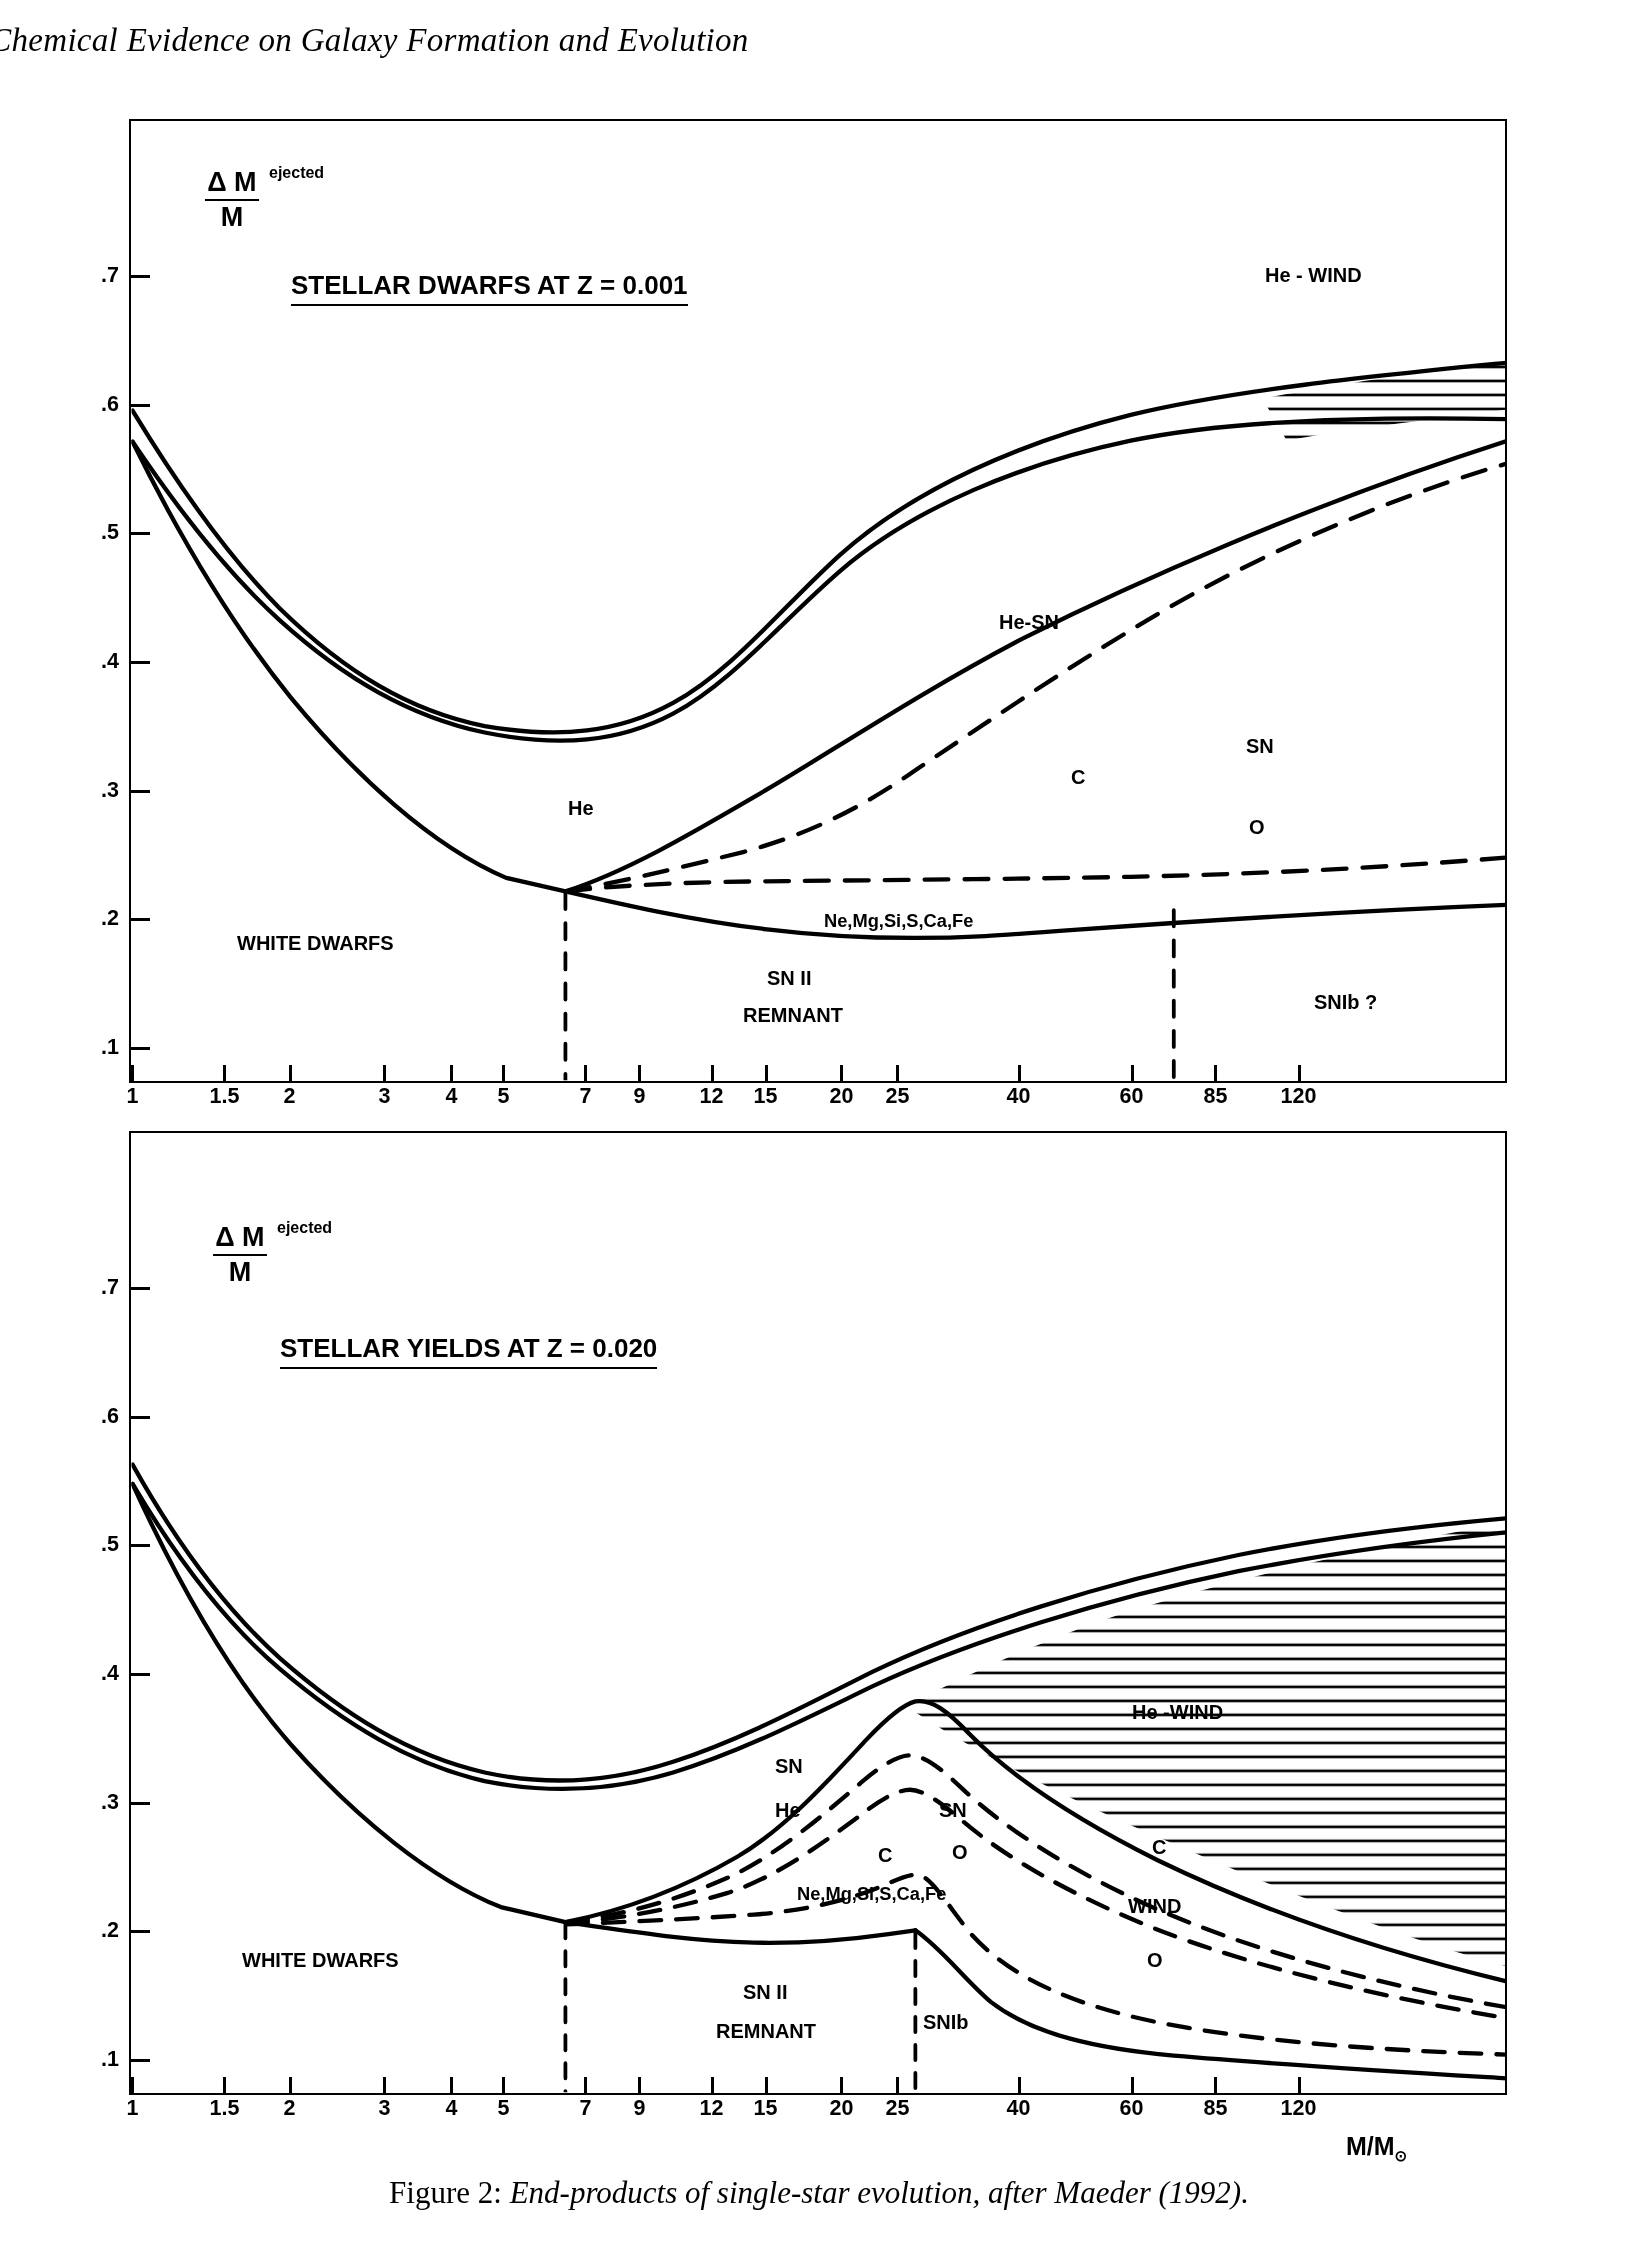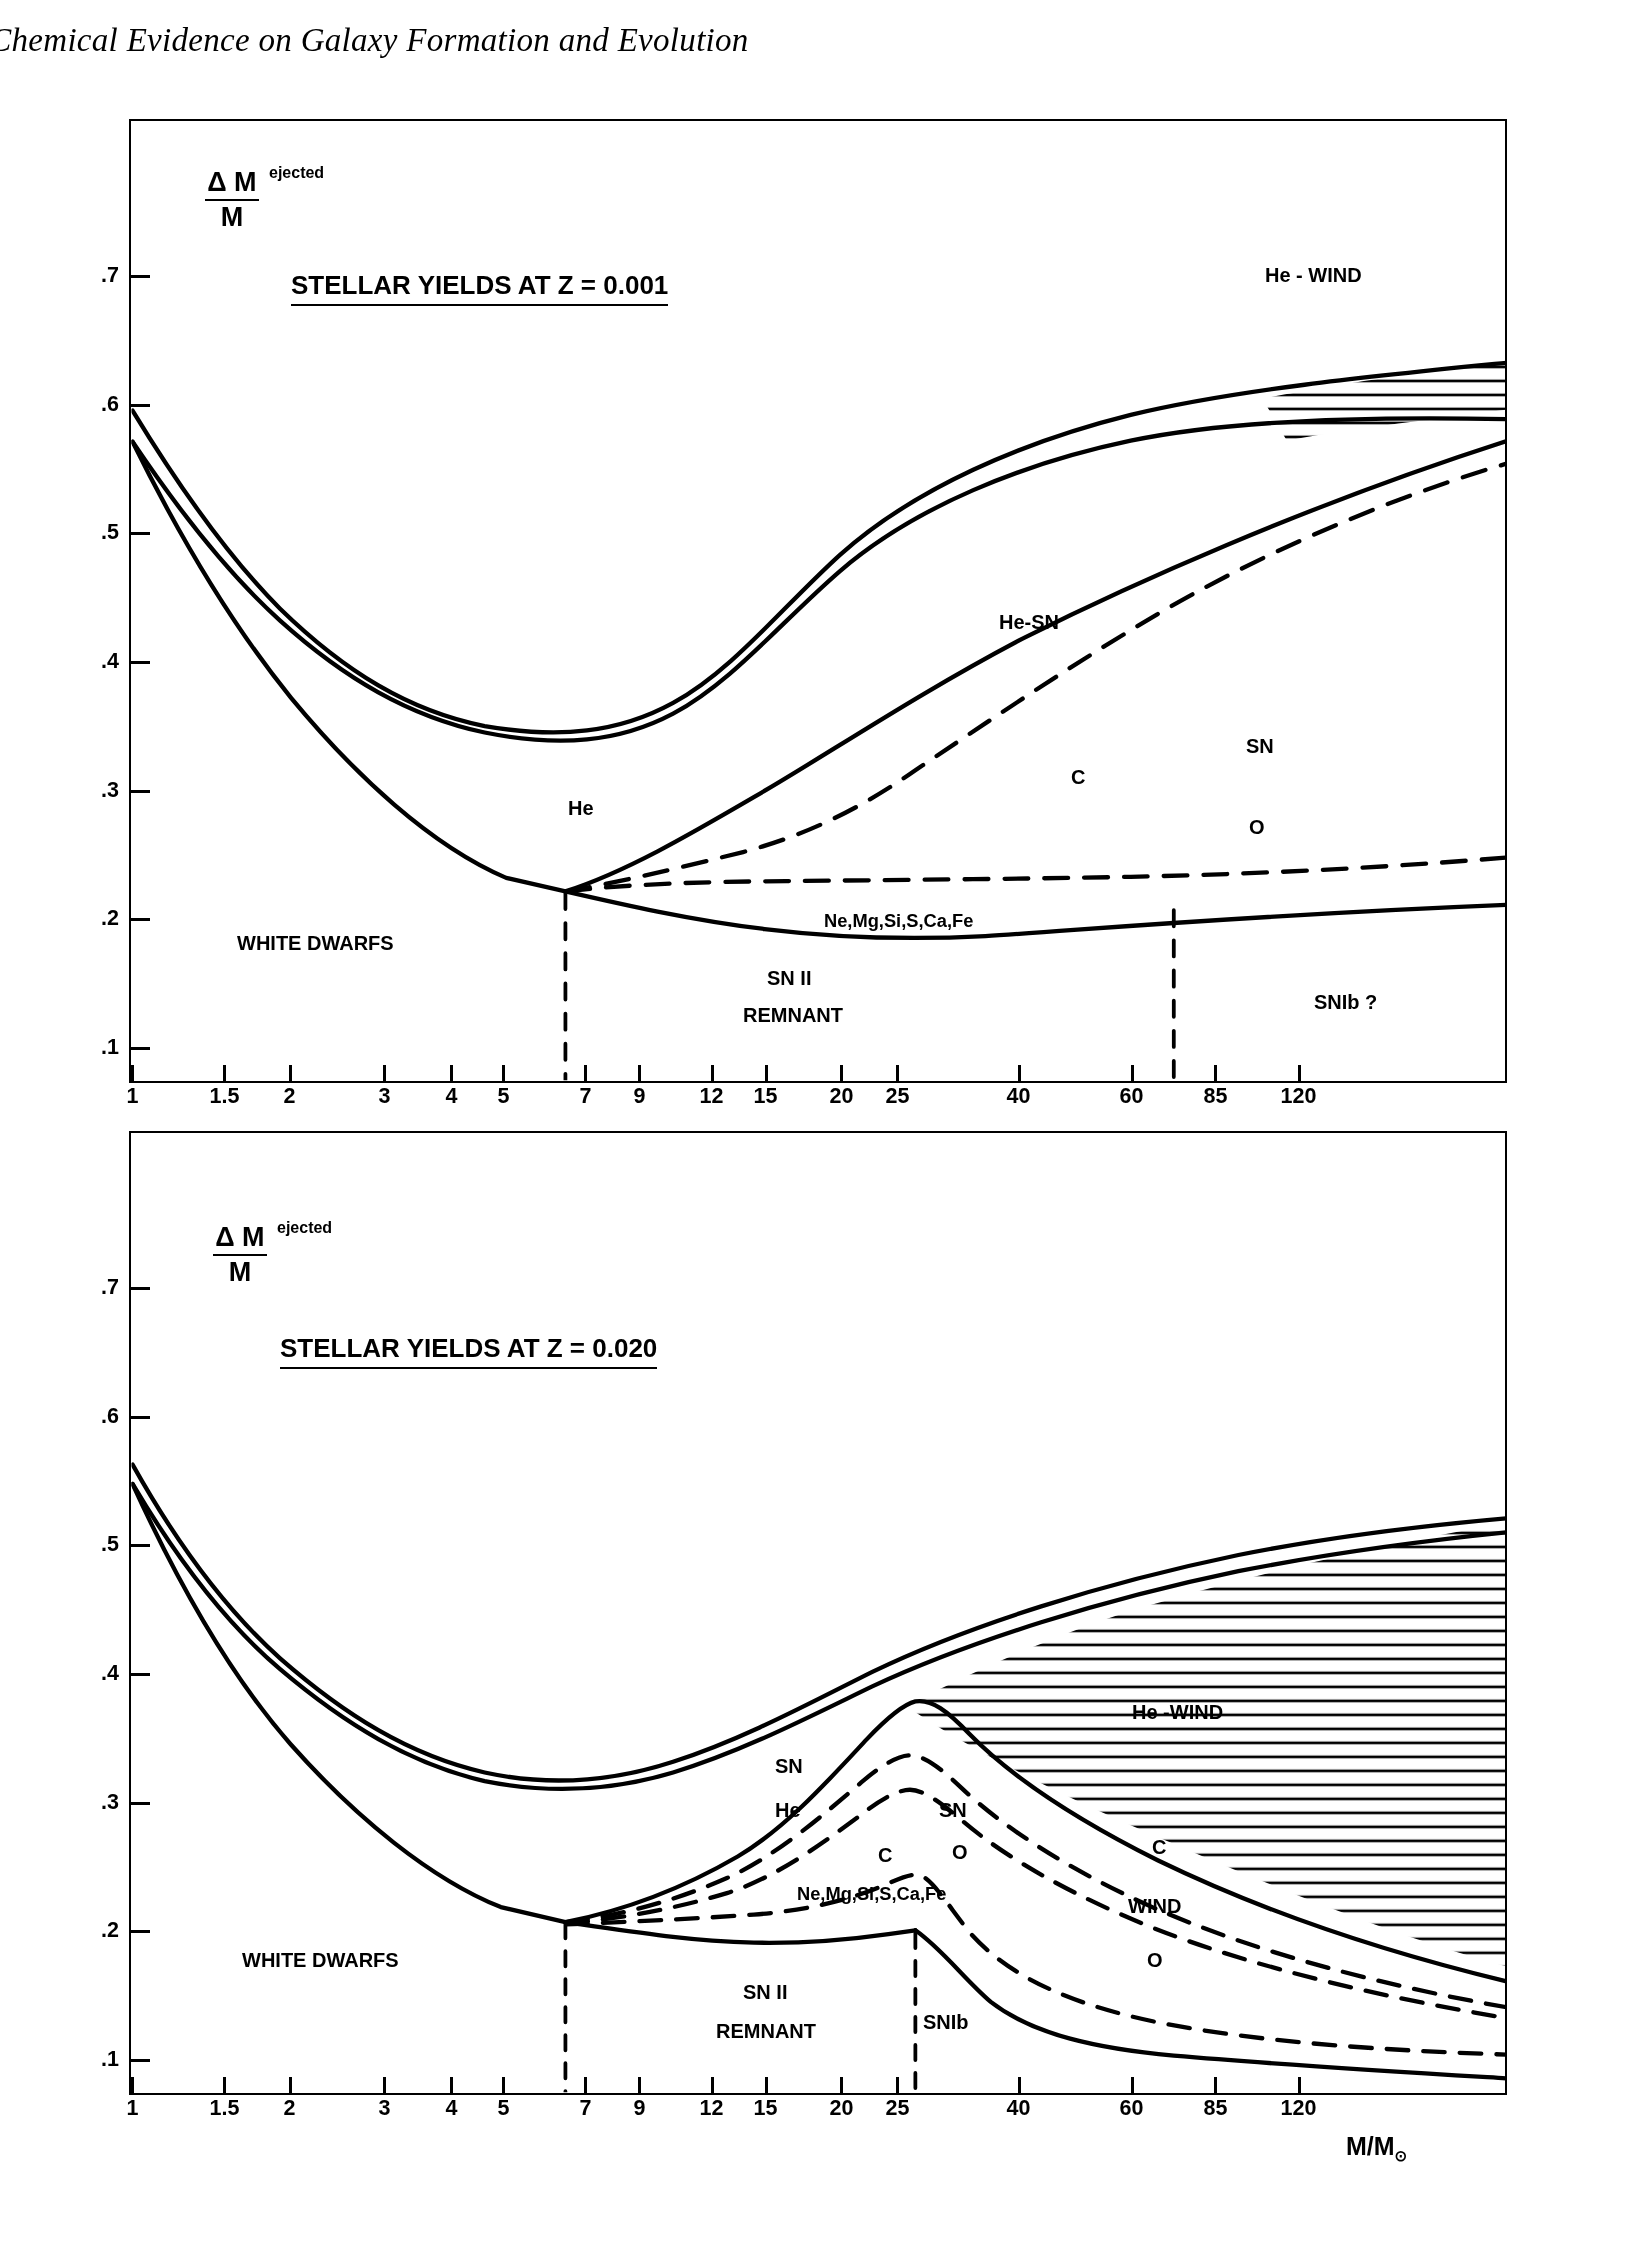--- a/index.html
+++ b/index.html
@@ -151,21 +151,21 @@
         </g>
       </svg>
     </div>
 
     <div class="frac" style="left:205px;top:59px;">
       <span class="top">Δ M</span>
       <span class="bot">M</span>
       <span class="sup">ejected</span>
     </div>
 
-    <div class="title-note" style="position:absolute;left:291px;top:162px;">STELLAR YIELDS AT  Z = 0.001</div>
+    <div class="title-note" style="position:absolute;left:291px;top:162px;">STELLAR DWARFS AT  Z = 0.001</div>
 
     <div class="note n-big" style="left:1265px;top:156px;text-align:center;">
       <span>He - WIND</span>
     </div>
     <div class="note n-big" style="left:999px;top:503px;">He-SN</div>
     <div class="note n-big" style="left:568px;top:689px;">He</div>
     <div class="note n-big" style="left:1246px;top:627px;">SN</div>
     <div class="note n-big" style="left:1249px;top:708px;">O</div>
     <div class="note n-big" style="left:1071px;top:658px;">C</div>
     <div class="note n-big" style="left:237px;top:824px;">WHITE DWARFS</div>
@@ -312,15 +312,18 @@
     <div class="note n-small" style="left:797px;top:763px;">Ne,Mg,Si,S,Ca,Fe</div>
     <div class="note n-big" style="left:743px;top:861px;">SN II</div>
     <div class="note n-big" style="left:716px;top:900px;">REMNANT</div>
     <div class="note n-big" style="left:923px;top:891px;">SNIb</div>
 
     <div class="axis-title" style="left:1346px;top:1012px;">
       <span>M/M</span><span class="sub">⊙</span>
     </div>
   </div>
 
+  <div class="fig-caption">
+    <span class="lead">Figure 2: </span><span class="ital">End-products of single-star evolution, after Maeder (1992).</span>
+  </div>
 
 </div>
 
 
 </body></html>

